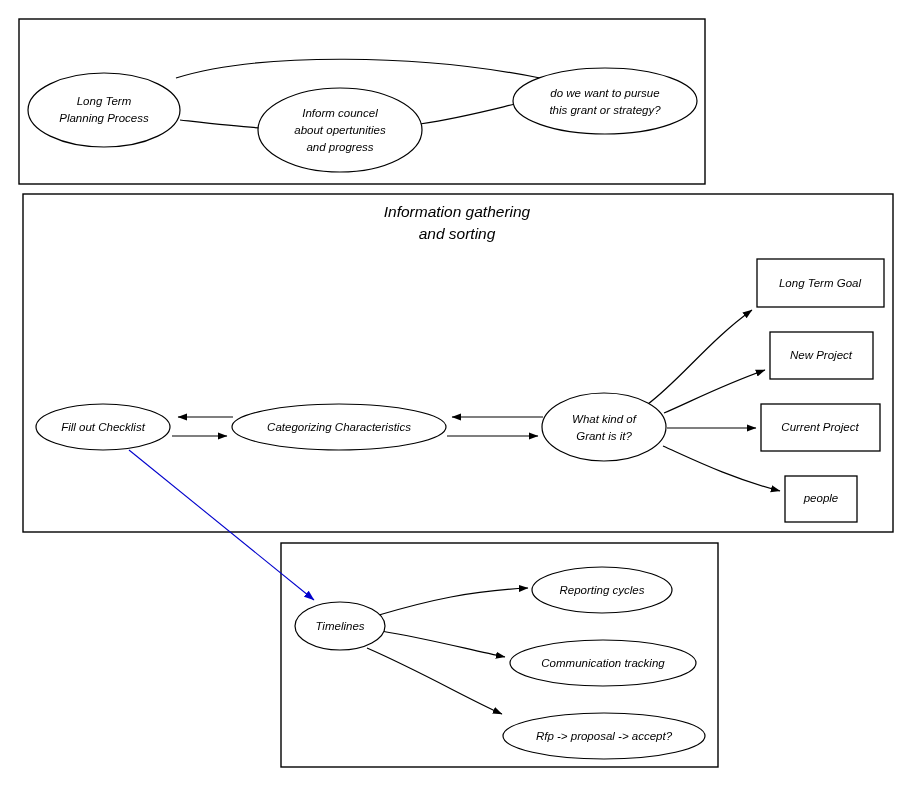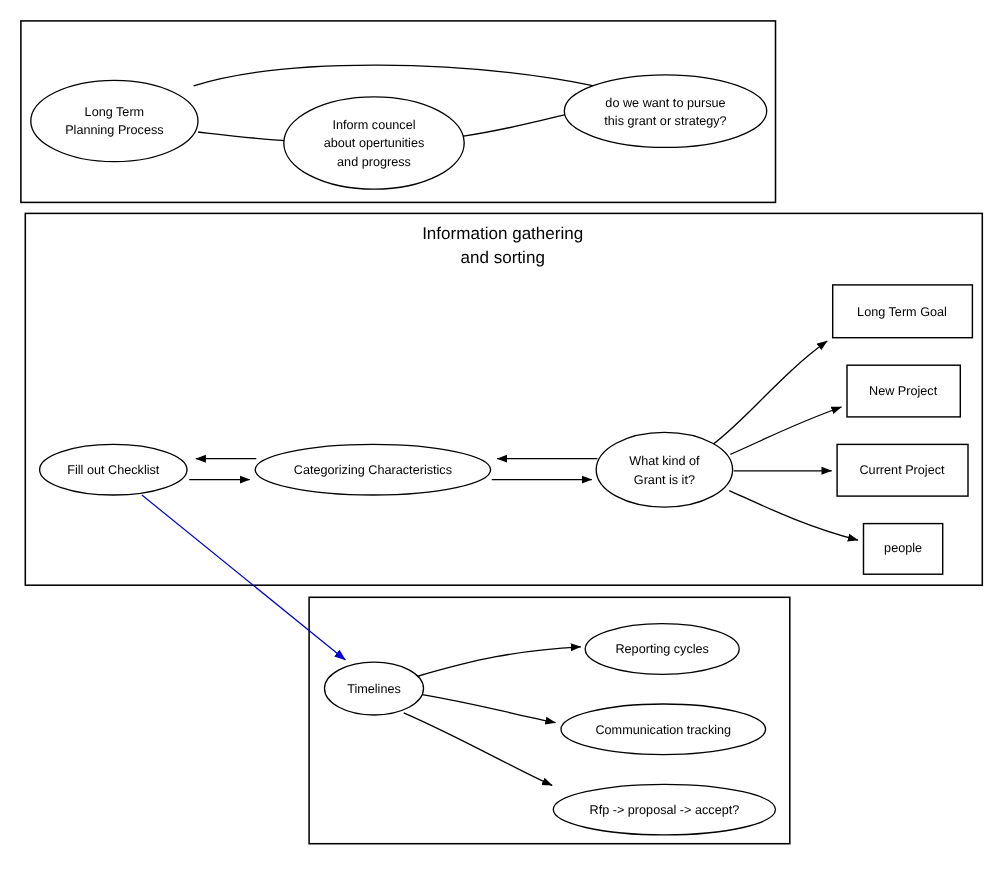--- a/index.html
+++ b/index.html
@@ -10,20 +10,21 @@
   body {
     font-family: "Liberation Sans", sans-serif;
     width: 909px;
     height: 795px;
     overflow: hidden;
   }
   #diagram-root {
     position: relative;
     width: 909px;
     height: 701px;
+    font-style: italic;
   }
   svg#canvas {
     display: block;
     width: 909px;
     height: 795px;
   }
   .group-frame {
     fill: none;
     stroke: #000000;
     stroke-width: 1.4;

